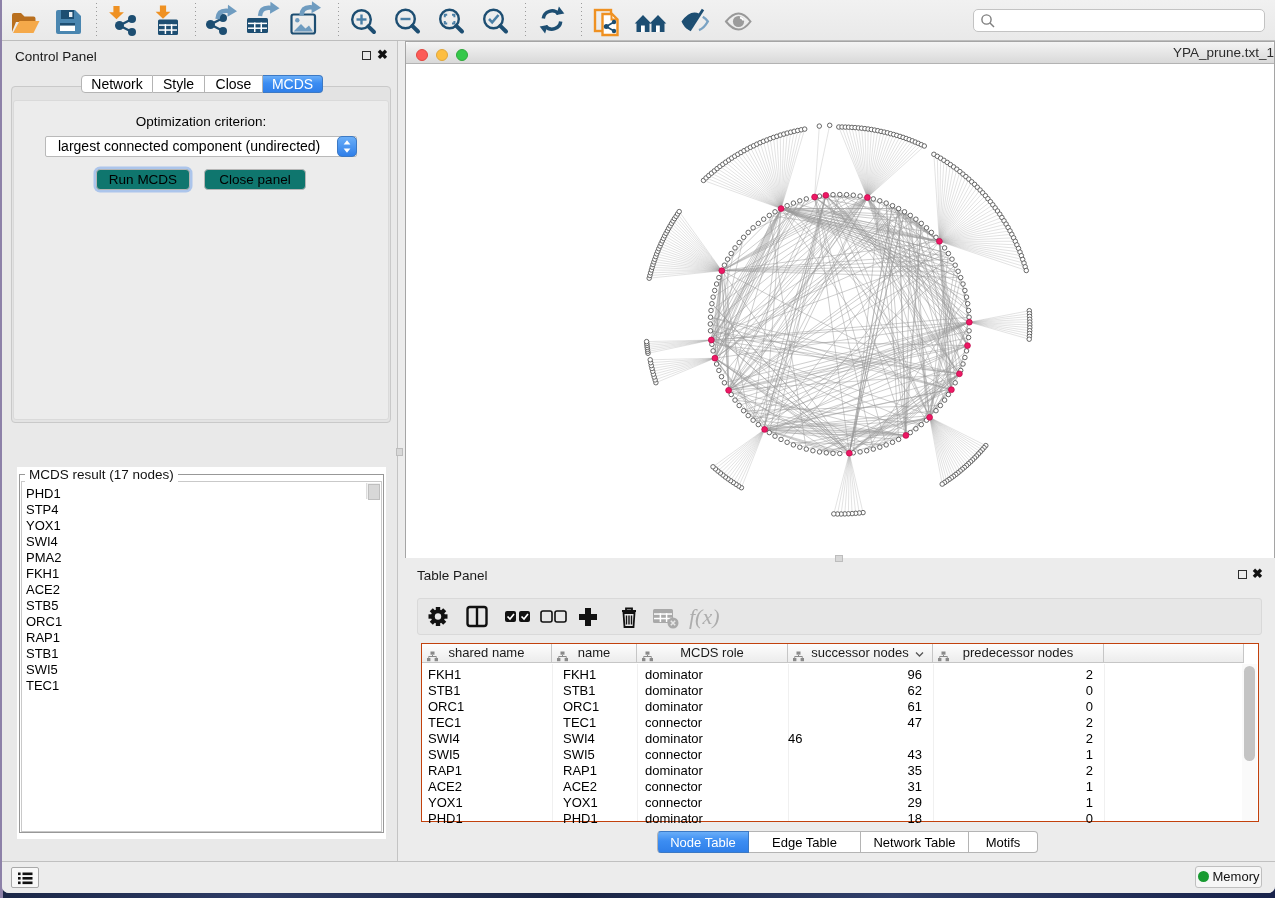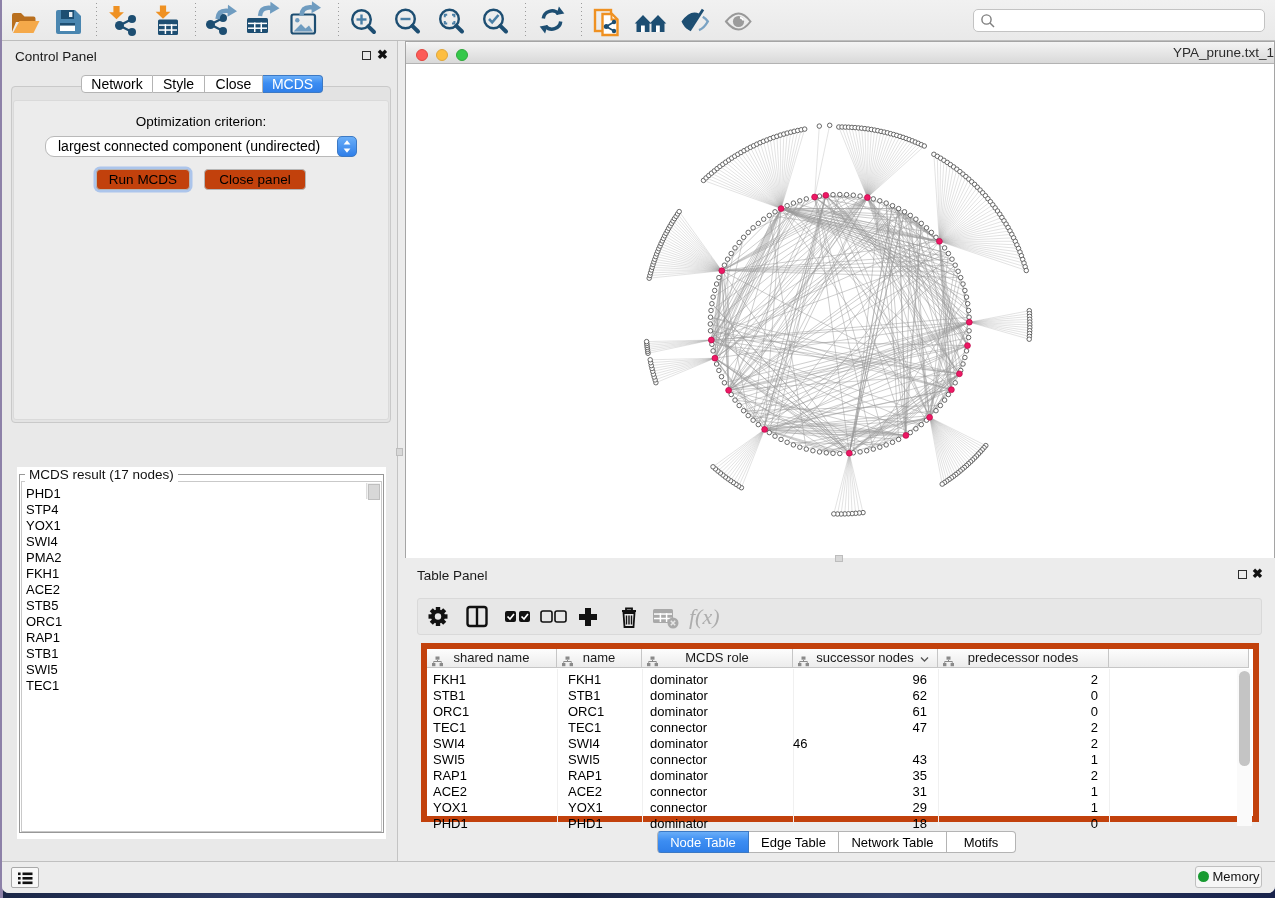--- a/index.html
+++ b/index.html
@@ -10,37 +10,37 @@
 #sbox{left:973px;top:9px;width:292px;height:23px;background:#fff;border:1px solid #c3c3c3;border-radius:5px}
 #cp{left:2px;top:41px;width:396px;height:820px;background:#e9e9e9;border-right:1px solid #c4c4c4}
 .cptitle{font-size:13.5px;color:#1a1a1a}
 #tabpane{left:11px;top:86px;width:380px;height:337px;background:#e3e3e3;border:1px solid #c9c9c9;border-radius:4px}
 #tabinner{left:13px;top:100px;width:376px;height:320px;background:#ececec;border:1px solid #dadada;border-radius:3px}
 .seg{display:flex;height:18px;font-size:13px;line-height:17px;text-align:center}
 .seg div{background:#fff;border-top:1px solid #b4b4b4;border-bottom:1px solid #b4b4b4;border-right:1px solid #b4b4b4;color:#000}
 .seg div:first-child{border-left:1px solid #b4b4b4;border-radius:4px 0 0 4px}
 .seg div:last-child{border-radius:0 4px 4px 0}
 .seg .on{background:linear-gradient(#6aaef8,#3c8df2 45%,#2f7fe9);color:#fff;border-color:#3c79c4}
-#dd{left:45px;top:136px;width:312px;height:21px;background:#fff;border:1px solid #b9b9b9;border-radius:9px;font-size:14px;line-height:19px;color:#000}
+#dd{left:45px;top:136px;width:312px;height:21px;background:#fff;border:1px solid #b9b9b9;border-radius:2px;font-size:14px;line-height:19px;color:#000}
 #ddbtn{right:-1px;top:-1px;width:20px;height:21px;border-radius:5px;background:linear-gradient(#6aaef8,#2f7fe9);border:1px solid #3c79c4}
-.btn{background:#c2410c;border:1px solid #b5b5b5;border-radius:4px;font-size:13.5px;text-align:center;color:#000}
+.btn{background:#0f766e;border:1px solid #b5b5b5;border-radius:4px;font-size:13.5px;text-align:center;color:#000}
 #fs{left:17px;top:467px;width:369px;height:372px;background:#fff}
 #fsgroup{left:2px;top:7px;width:365px;height:359px;border:1px solid #989898}
 #fslegend{left:5px;top:-8px;background:#fff;padding:0 4px;font-size:13.5px;color:#111}
 #fslist{left:1px;top:6px;width:361px;height:351px;background:#fff;border:1px solid #c9c9c9;font-size:13px;color:#000;overflow:hidden;padding-top:4px}
 #fslist div{height:16.03px;line-height:16px;padding-left:4px}
 #fstrack{right:1px;top:1px;width:14px;height:348px;background:#f1f1f1;border-left:1px solid #dcdcdc}
 #fsthumb{left:1px;top:1px;width:12px;height:73px;background:#d8d8d8;border:1px solid #bfbfbf}
 #netwin{left:405px;top:41px;width:870px;height:517px;background:#fff;border:1px solid #a5a5a5;border-bottom:none}
 #nettitle{left:0;top:0;width:100%;height:22px;background:linear-gradient(#f4f4f4,#d9d9d9);border-bottom:1px solid #b3b3b3;border-radius:4px 4px 0 0;text-align:right;font-size:13.5px;line-height:22px;color:#2c2c2c;text-indent:100px}
 .tl{top:7px;width:12px;height:12px;border-radius:50%}
 #tpanel{left:399px;top:567px;width:876px;height:294px;background:#ececec}
 #tptitle{font-size:13.5px;color:#1a1a1a}
 #ttoolbar{left:417px;top:598px;width:845px;height:37px;background:#e7e7e7;border:1px solid #d9d9d9;border-radius:3px}
-#tbl{left:421px;top:643px;width:838px;height:179px;background:#fff;border:6px solid #c2410c}
+#tbl{left:421px;top:643px;width:838px;height:179px;background:#fff;border:1px solid #c2410c}
 #thead{left:0;top:0;width:822px;height:19px;background:linear-gradient(#fdfdfd,#ececec);border-bottom:1px solid #c6c6c6}
 .th{border-right:1px solid #c6c6c6;font-size:13px;line-height:18px;color:#1a1a1a;text-align:center;top:0;height:19px}
 .td{font-size:13px;line-height:16.2px;color:#000;white-space:pre}
 #vscroll{right:1px;top:20px;width:15px;height:157px;background:#fafafa}
 #vthumb{left:2px;top:2px;width:11px;height:95px;background:#c4c4c4;border-radius:6px}
 #statusbar{left:2px;top:861px;width:1273px;height:32px;background:#ececec;border-top:1px solid #c0c0c0;border-radius:0 0 7px 7px}
 #membtn{right:13px;top:4px;width:67px;height:22px;background:#f6f6f6;border:1px solid #bfbfbf;border-radius:3px;font-size:13px;line-height:20px;color:#111;text-align:center}
 #listbtn{left:9px;top:5px;width:28px;height:21px;background:#f8f8f8;border:1px solid #a9a9a9;border-radius:2px}
 .x{font-weight:bold;font-size:13px;color:#111}
 .fl{width:9px;height:9px;border:1.4px solid #2d2d2d}
@@ -674,21 +674,21 @@
     <div class="abs td" style="left:141px;top:167px">PHD1</div>
     <div class="abs td" style="left:223px;top:167px">dominator</div>
     <div class="abs td" style="left:366px;top:167px;width:134px;text-align:right">18</div>
     <div class="abs td" style="left:511px;top:167px;width:160px;text-align:right">0</div>
 <div id="vscroll" class="abs">
       <div id="vthumb" class="abs"></div>
     </div>
 </div>
 <div class="abs seg" style="left:657px;top:831px;height:22px;line-height:21px">
 <div style="width:92px;line-height:21px" class="on">Node Table</div>
-    <div style="width:90px">Edge Table</div>
+    <div style="width:112px">Edge Table</div>
     <div style="width:108px">Network Table</div>
     <div style="width:69px">Motifs</div>
 </div>
 <div id="statusbar" class="abs">
 <div id="listbtn" class="abs">
       <svg width="15" height="13" viewBox="0 0 15 13" style="position:absolute;left:6px;top:4px">
         <g fill="#111">
           <rect x="0" y="0.5" width="2.6" height="2.6"></rect>
           <rect x="0" y="5" width="2.6" height="2.6"></rect>
           <rect x="0" y="9.5" width="2.6" height="2.6"></rect>

